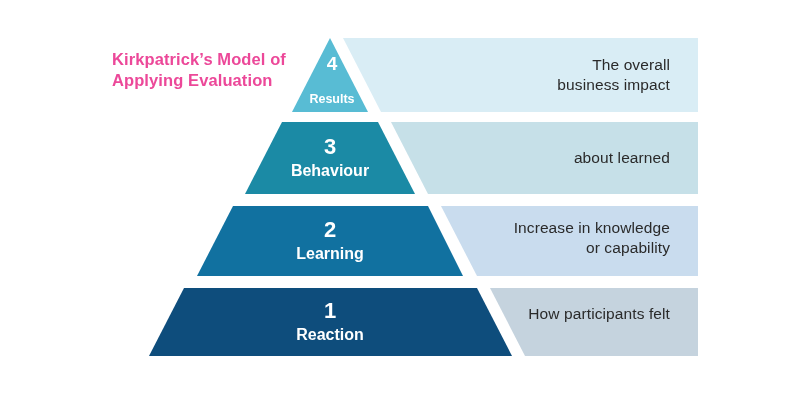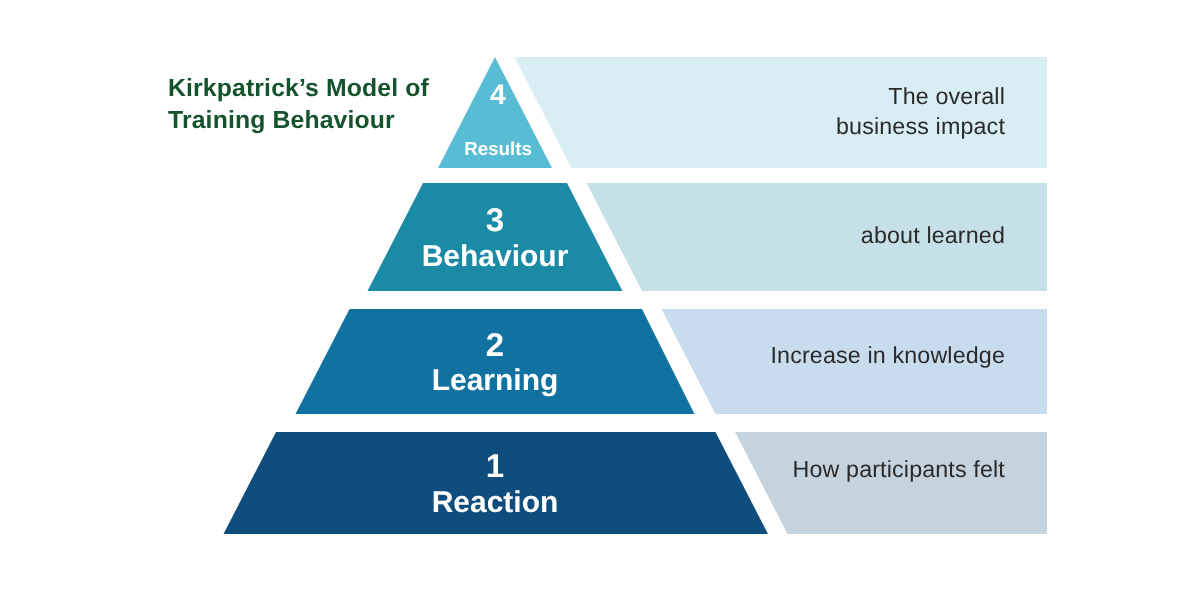--- a/index.html
+++ b/index.html
@@ -18,21 +18,21 @@
     position: absolute;
     left: 0; top: 0;
     width: 800px; height: 400px;
   }
 
   .diagram-title {
     position: absolute;
     left: 112px;
     top: 49px;
     width: 200px;
-    color: #14532d;
+    color: #ec4899;
     font-size: 16.5px;
     font-weight: bold;
     line-height: 21px;
     letter-spacing: 0.1px;
   }
 
   .level-label {
     position: absolute;
     display: flex;
     flex-direction: column;
@@ -41,21 +41,21 @@
     color: #ffffff;
     text-align: center;
     pointer-events: none;
   }
   .level-label .num {
     font-size: 22px;
     font-weight: bold;
     line-height: 24px;
   }
   .level-label .lbl {
-    font-size: 20px;
+    font-size: 16px;
     font-weight: bold;
     line-height: 20px;
     margin-top: 2px;
   }
 
   
   .level-label.l4 { left: 272px; top: 38px; width: 120px; height: 74px; justify-content: flex-end; padding-bottom: 5px; }
   .level-label.l4 .num { font-size: 19px; line-height: 20px; }
   .level-label.l4 .lbl { font-size: 12.5px; line-height: 15px; margin-top: 18px; }
 
@@ -95,21 +95,21 @@
     <polygon points="490,288 698,288 698,356 525,356" fill="#c5d3de"></polygon>
 
     <polygon points="330,38 368,112 292,112" fill="#58bcd4"></polygon>
     <polygon points="282,122 378,122 415,194 245,194" fill="#1b8aa5"></polygon>
     <polygon points="233,206 428,206 463,276 197,276" fill="#1171a0"></polygon>
     <polygon points="184,288 477,288 512,356 149,356" fill="#0e4d7c"></polygon>
   </svg>
 
   <div class="diagram-title">
     <div>Kirkpatrick’s Model of</div>
-    <div>Training Behaviour</div>
+    <div>Applying Evaluation</div>
   </div>
 
   <div class="level-label l4">
     <div class="num">4</div>
     <div class="lbl">Results</div>
   </div>
   <div class="level-label l3">
     <div class="num">3</div>
     <div class="lbl">Behaviour</div>
   </div>
@@ -124,18 +124,19 @@
 
   <div class="band-desc b4">
     <div>The overall</div>
     <div>business impact</div>
   </div>
   <div class="band-desc b3">
     <div>about learned</div>
   </div>
   <div class="band-desc b2">
     <div>Increase in knowledge</div>
+    <div>or capability</div>
   </div>
   <div class="band-desc b1">
     <div>How participants felt</div>
   </div>
 
 </div>
 
 </body></html>

